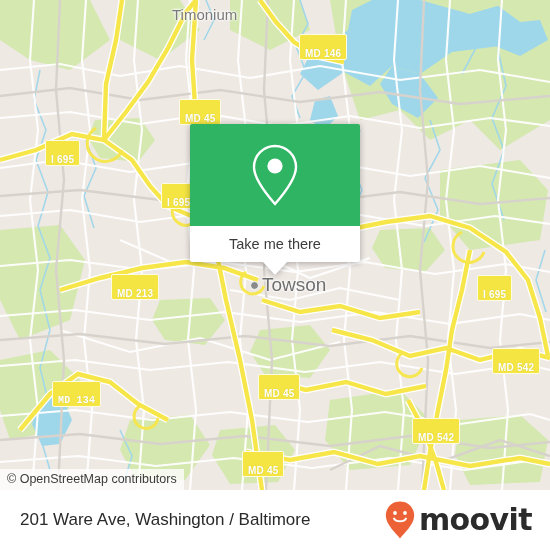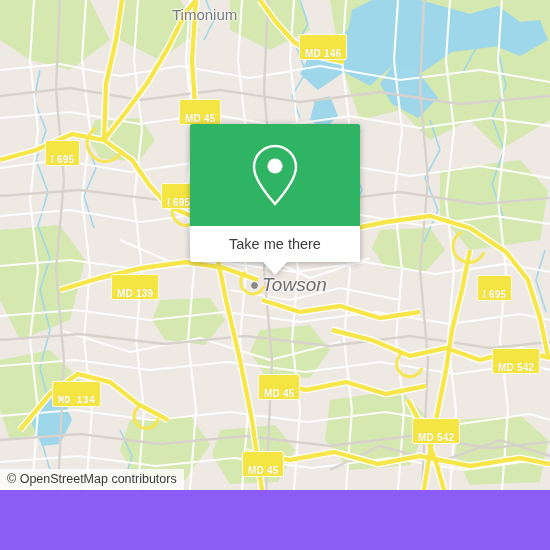--- a/index.html
+++ b/index.html
@@ -305,27 +305,27 @@
           <path d="M404,352 A13,13 0 1,0 422,368"></path>
           <path d="M246,272 A12,12 0 1,0 264,286"></path>
           <path d="M140,406 A12,12 0 1,0 158,418"></path>
         </g>
       </g>
     </svg>
 
     <div class="place-label" style="left:172px; top:6px;">Timonium</div>
 
     <div class="city-dot" style="left:250px; top:281px;"></div>
-    <div class="place-label big" style="left:262px; top:274px;font-style:italic;">Towson</div>
+    <div class="place-label big" style="left:262px; top:274px;">Towson</div>
 
     <div class="shield" style="left:299px; top:34px;">MD 146</div>
     <div class="shield" style="left:179px; top:99px;">MD 45</div>
     <div class="shield" style="left:45px; top:140px;">I 695</div>
     <div class="shield" style="left:161px; top:183px;">I 695</div>
-    <div class="shield" style="left:111px; top:274px;">MD 139</div>
+    <div class="shield" style="left:111px; top:274px;">MD 213</div>
     <div class="shield" style="left:477px; top:275px;">I 695</div>
     <div class="shield" style="left:492px; top:348px;">MD 542</div>
     <div class="shield" style="left:52px; top:381px;font-family:Liberation Mono, monospace;">MD 134</div>
     <div class="shield" style="left:258px; top:374px;">MD 45</div>
     <div class="shield" style="left:412px; top:418px;">MD 542</div>
     <div class="shield" style="left:242px; top:451px;">MD 45</div>
 
     <div id="info-card">
       <div id="card-head">
         <svg width="54" height="66" viewBox="0 0 54 66">
@@ -335,14 +335,28 @@
       </div>
       <div id="card-foot">
         <span id="card-foot-label">Take me there</span>
       </div>
       <div id="card-tail"></div>
     </div>
 
     <div id="attribution">© OpenStreetMap contributors</div>
   </div>
 
+  <div id="footer">
+    <div id="footer-address">201 Ware Ave, Washington / Baltimore</div>
+
+    <div id="brand">
+      <svg width="32" height="40" viewBox="0 0 32 40">
+        <path d="M16,1.5 C8,1.5 1.8,7.7 1.8,15.6 C1.8,24.6 12,33.4 16,38.5
+                 C20,33.4 30.2,24.6 30.2,15.6 C30.2,7.7 24,1.5 16,1.5 Z" fill="#ec6136"></path>
+        <circle cx="11" cy="13" r="1.9" fill="#ffffff"></circle>
+        <circle cx="21" cy="13" r="1.9" fill="#ffffff"></circle>
+        <path d="M10,18.5 C12,22.2 20,22.2 22,18.5" stroke="#ffffff" stroke-width="1.9" fill="none" stroke-linecap="round"></path>
+      </svg>
+      <span id="brand-word">moovit</span>
+    </div>
+  </div>
 
 </div>
 
 </body></html>

